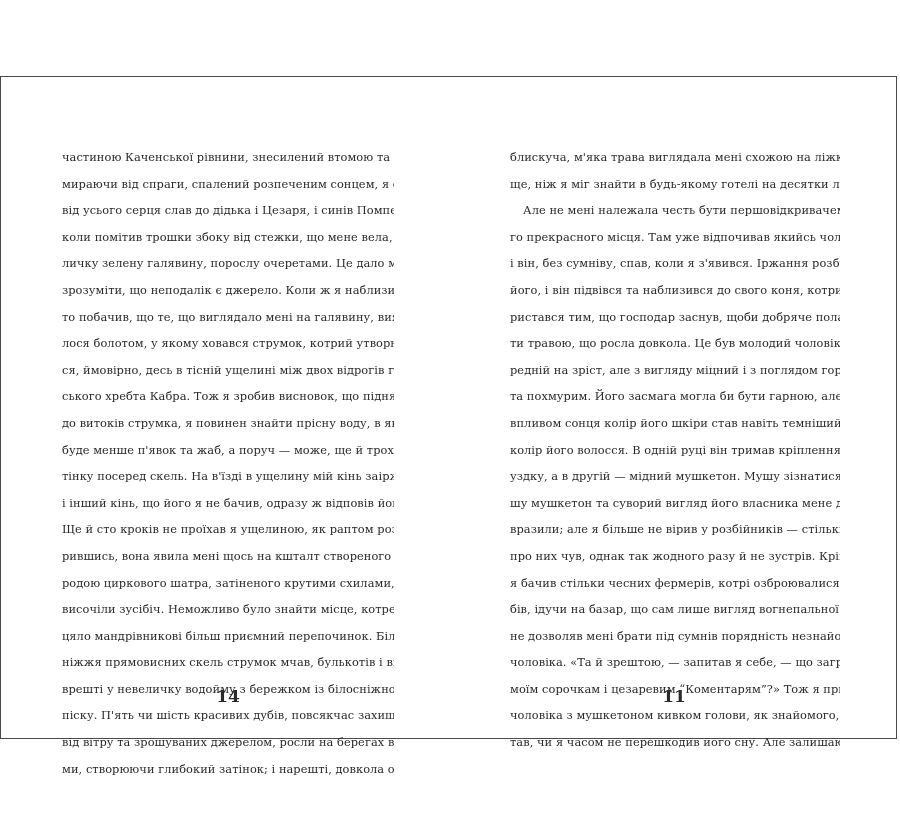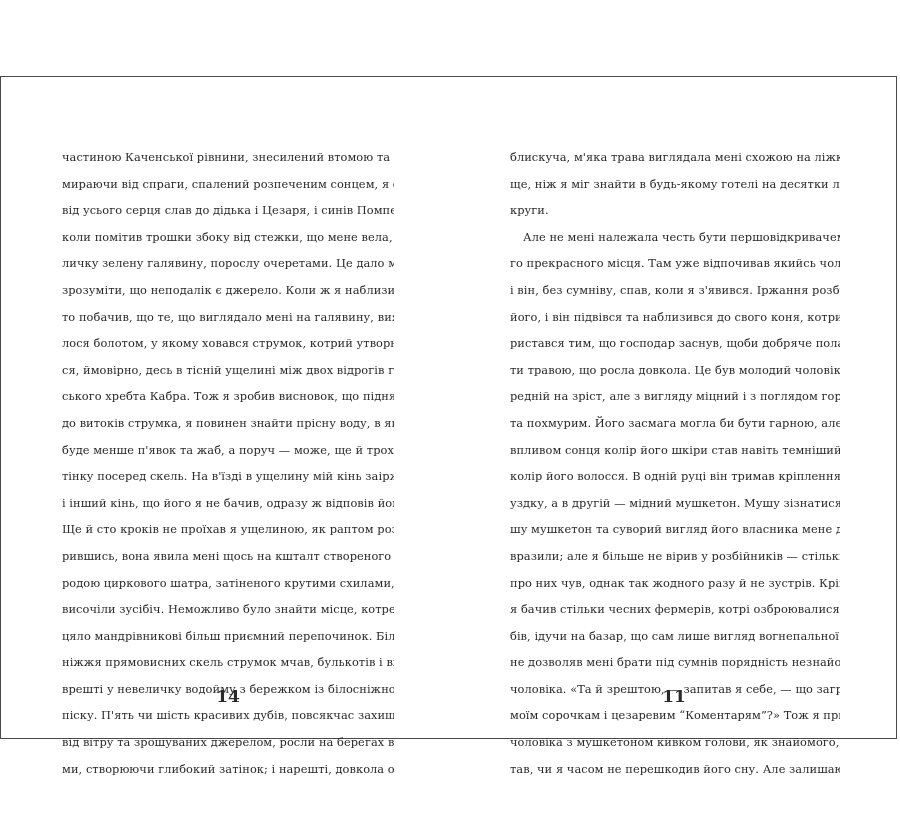--- a/index.html
+++ b/index.html
@@ -60,21 +60,20 @@
         <span class="line">піску. П'ять чи шість красивих дубів, повсякчас захищених</span>
         <span class="line">від вітру та зрошуваних джерелом, росли на берегах водой-</span>
         <span class="line last">ми, створюючи глибокий затінок; і нарешті, довкола озерця</span>
       </div>
     <div class="folio">14</div>
   </div>
   <div class="page right">
     <div class="col" id="right-col">
         <span class="line">блискуча, м'яка трава виглядала мені схожою на ліжко, кра-</span>
         <span class="line">ще, ніж я міг знайти в будь-якому готелі на десятки льє нав-</span>
-        <span class="line last">круги.</span>
         <span class="line indent">Але не мені належала честь бути першовідкривачем цьо-</span>
         <span class="line">го прекрасного місця. Там уже відпочивав якийсь чоловік,</span>
         <span class="line">і він, без сумніву, спав, коли я з'явився. Іржання розбудило</span>
         <span class="line">його, і він підвівся та наблизився до свого коня, котрий ско-</span>
         <span class="line">ристався тим, що господар заснув, щоби добряче поласува-</span>
         <span class="line">ти травою, що росла довкола. Це був молодий чоловік, се-</span>
         <span class="line">редній на зріст, але з вигляду міцний і з поглядом гордим</span>
         <span class="line">та похмурим. Його засмага могла би бути гарною, але під</span>
         <span class="line">впливом сонця колір його шкіри став навіть темніший за</span>
         <span class="line">колір його волосся. В одній руці він тримав кріплення недо-</span>

